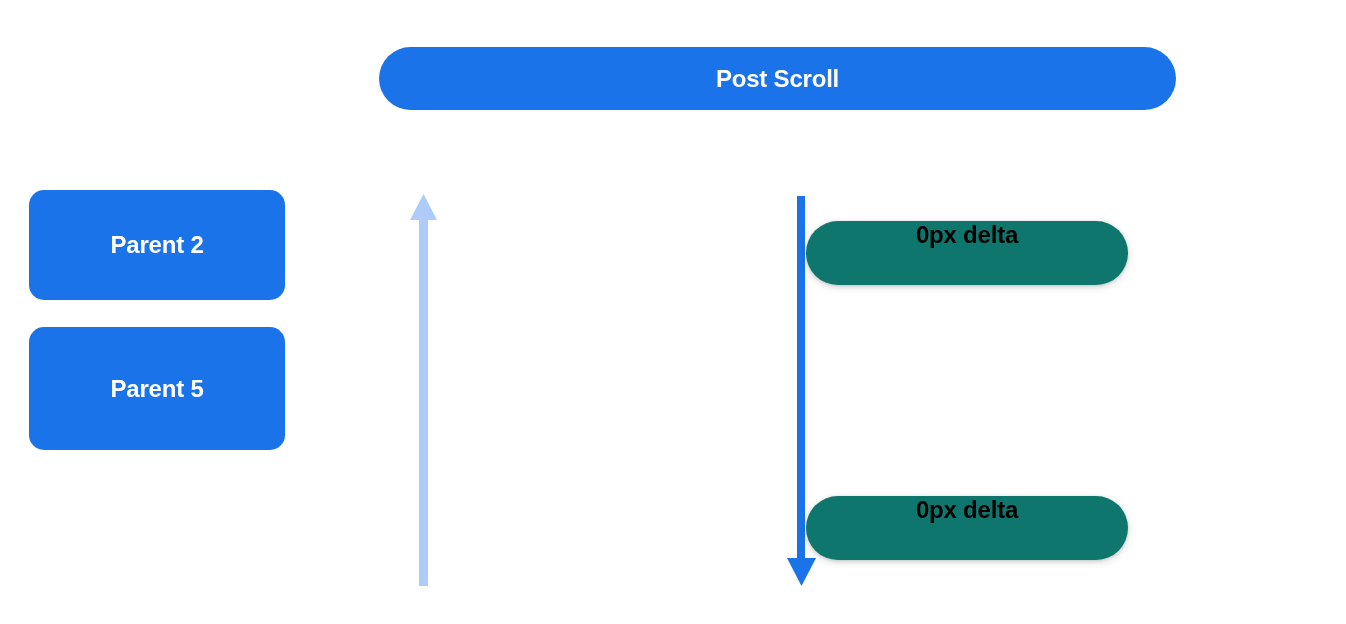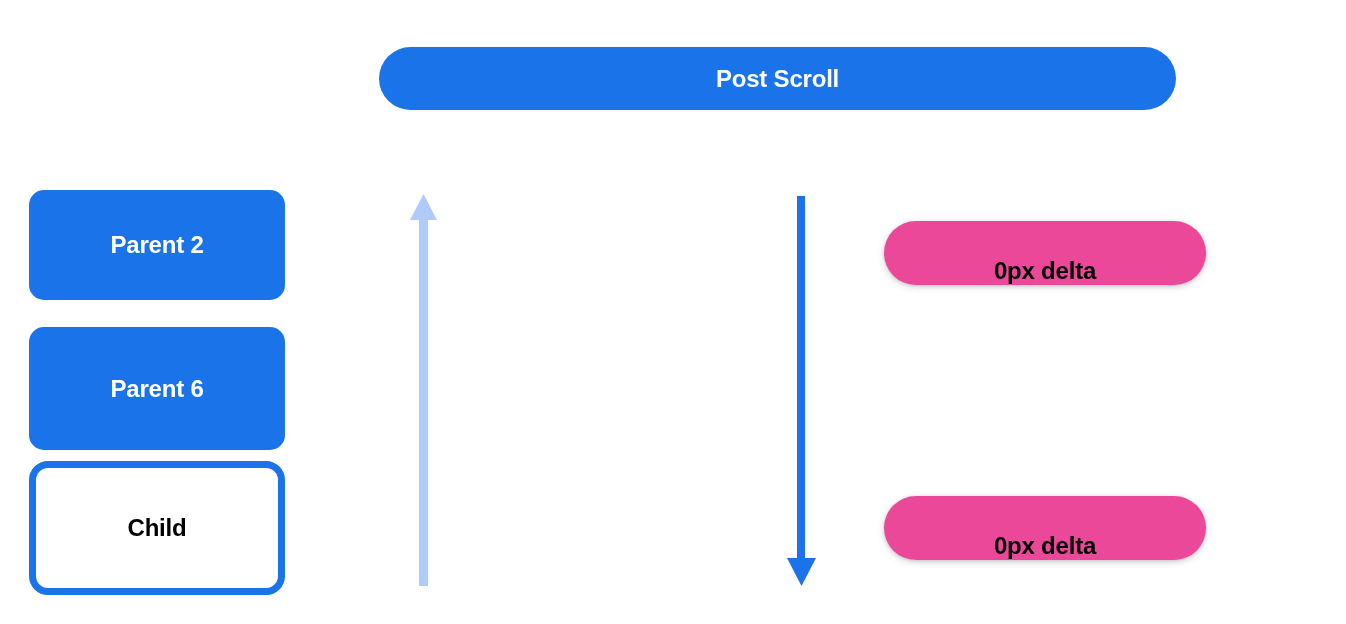--- a/index.html
+++ b/index.html
@@ -97,27 +97,27 @@
     font-size: 24px;
     font-weight: bold;
     letter-spacing: -0.2px;
   }
   #pill-used-delta   { top: 223px; }
   #pill-no-delta     { top: 361px; }
 
   
   .pill-white {
     position: absolute;
-    left: 884px;
+    left: 806px;
     width: 322px;
     height: 64px;
-    background: #ec4899;
+    background: #0f766e;
     border-radius: 32px;
     display: flex;
-    align-items: flex-end;
+    align-items: flex-start;
     justify-content: center;
     box-shadow: 0 2px 7px rgba(60,64,67,0.22), 0 1px 3px rgba(60,64,67,0.14);
   }
   .pill-white .pill-label {
     color: #000000;
     font-size: 24px;
     font-weight: bold;
     letter-spacing: -0.2px;
   }
   #pill-delta-top    { top: 221px; }
@@ -130,26 +130,23 @@
 
   <div class="banner">
     <span class="banner-label">Post Scroll</span>
   </div>
 
   <div class="stack-box filled" id="box-parent2">
     <span class="stack-label">Parent 2</span>
   </div>
 
   <div class="stack-box filled" id="box-parent1">
-    <span class="stack-label">Parent 6</span>
+    <span class="stack-label">Parent 5</span>
   </div>
 
-  <div class="stack-box outlined" id="box-child">
-    <span class="stack-label">Child</span>
-  </div>
 
   <svg class="arrow" id="arrow-up" style="left:406px; top:190px;" width="36" height="400" viewBox="0 0 36 400">
     <rect x="13" y="26" width="9" height="370" fill="#aecbfa"></rect>
     <polygon points="17.5,4 31,30 4,30" fill="#aecbfa"></polygon>
   </svg>
 
   <svg class="arrow" id="arrow-down" style="left:784px; top:192px;" width="36" height="400" viewBox="0 0 36 400">
     <rect x="13" y="4" width="8" height="366" fill="#1a73e8"></rect>
     <polygon points="17.5,394 32,366 3,366" fill="#1a73e8"></polygon>
   </svg>

